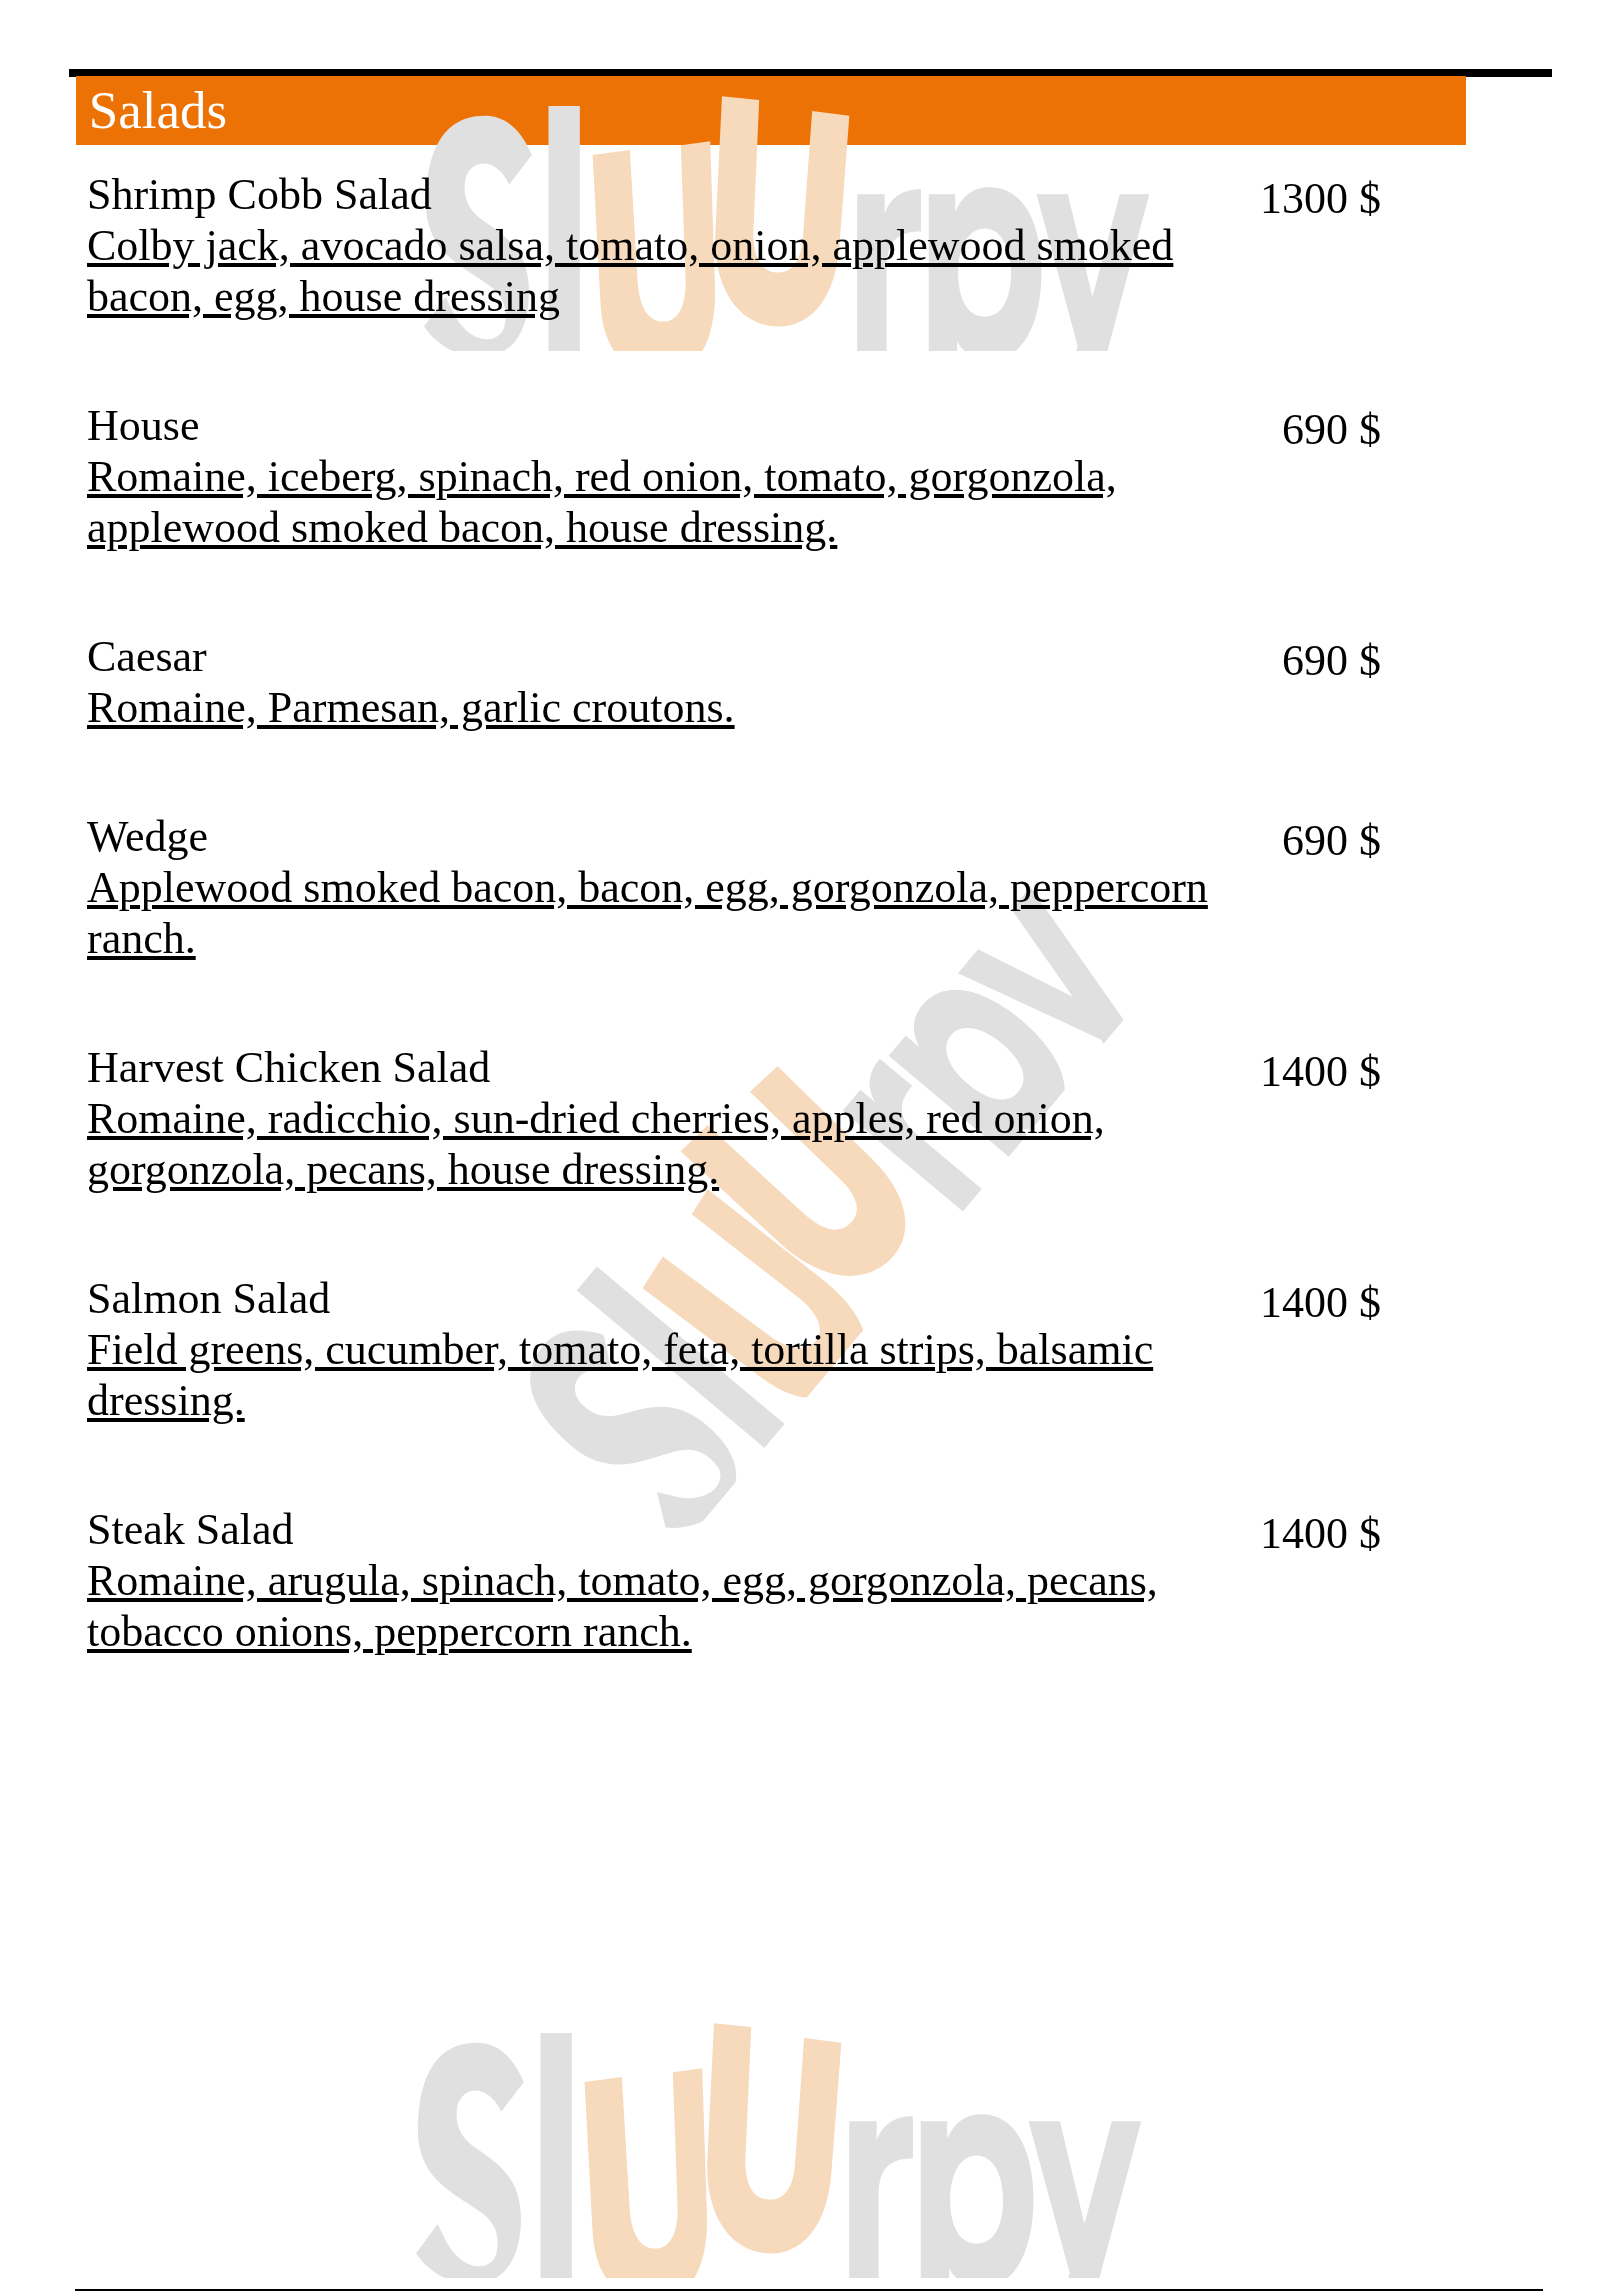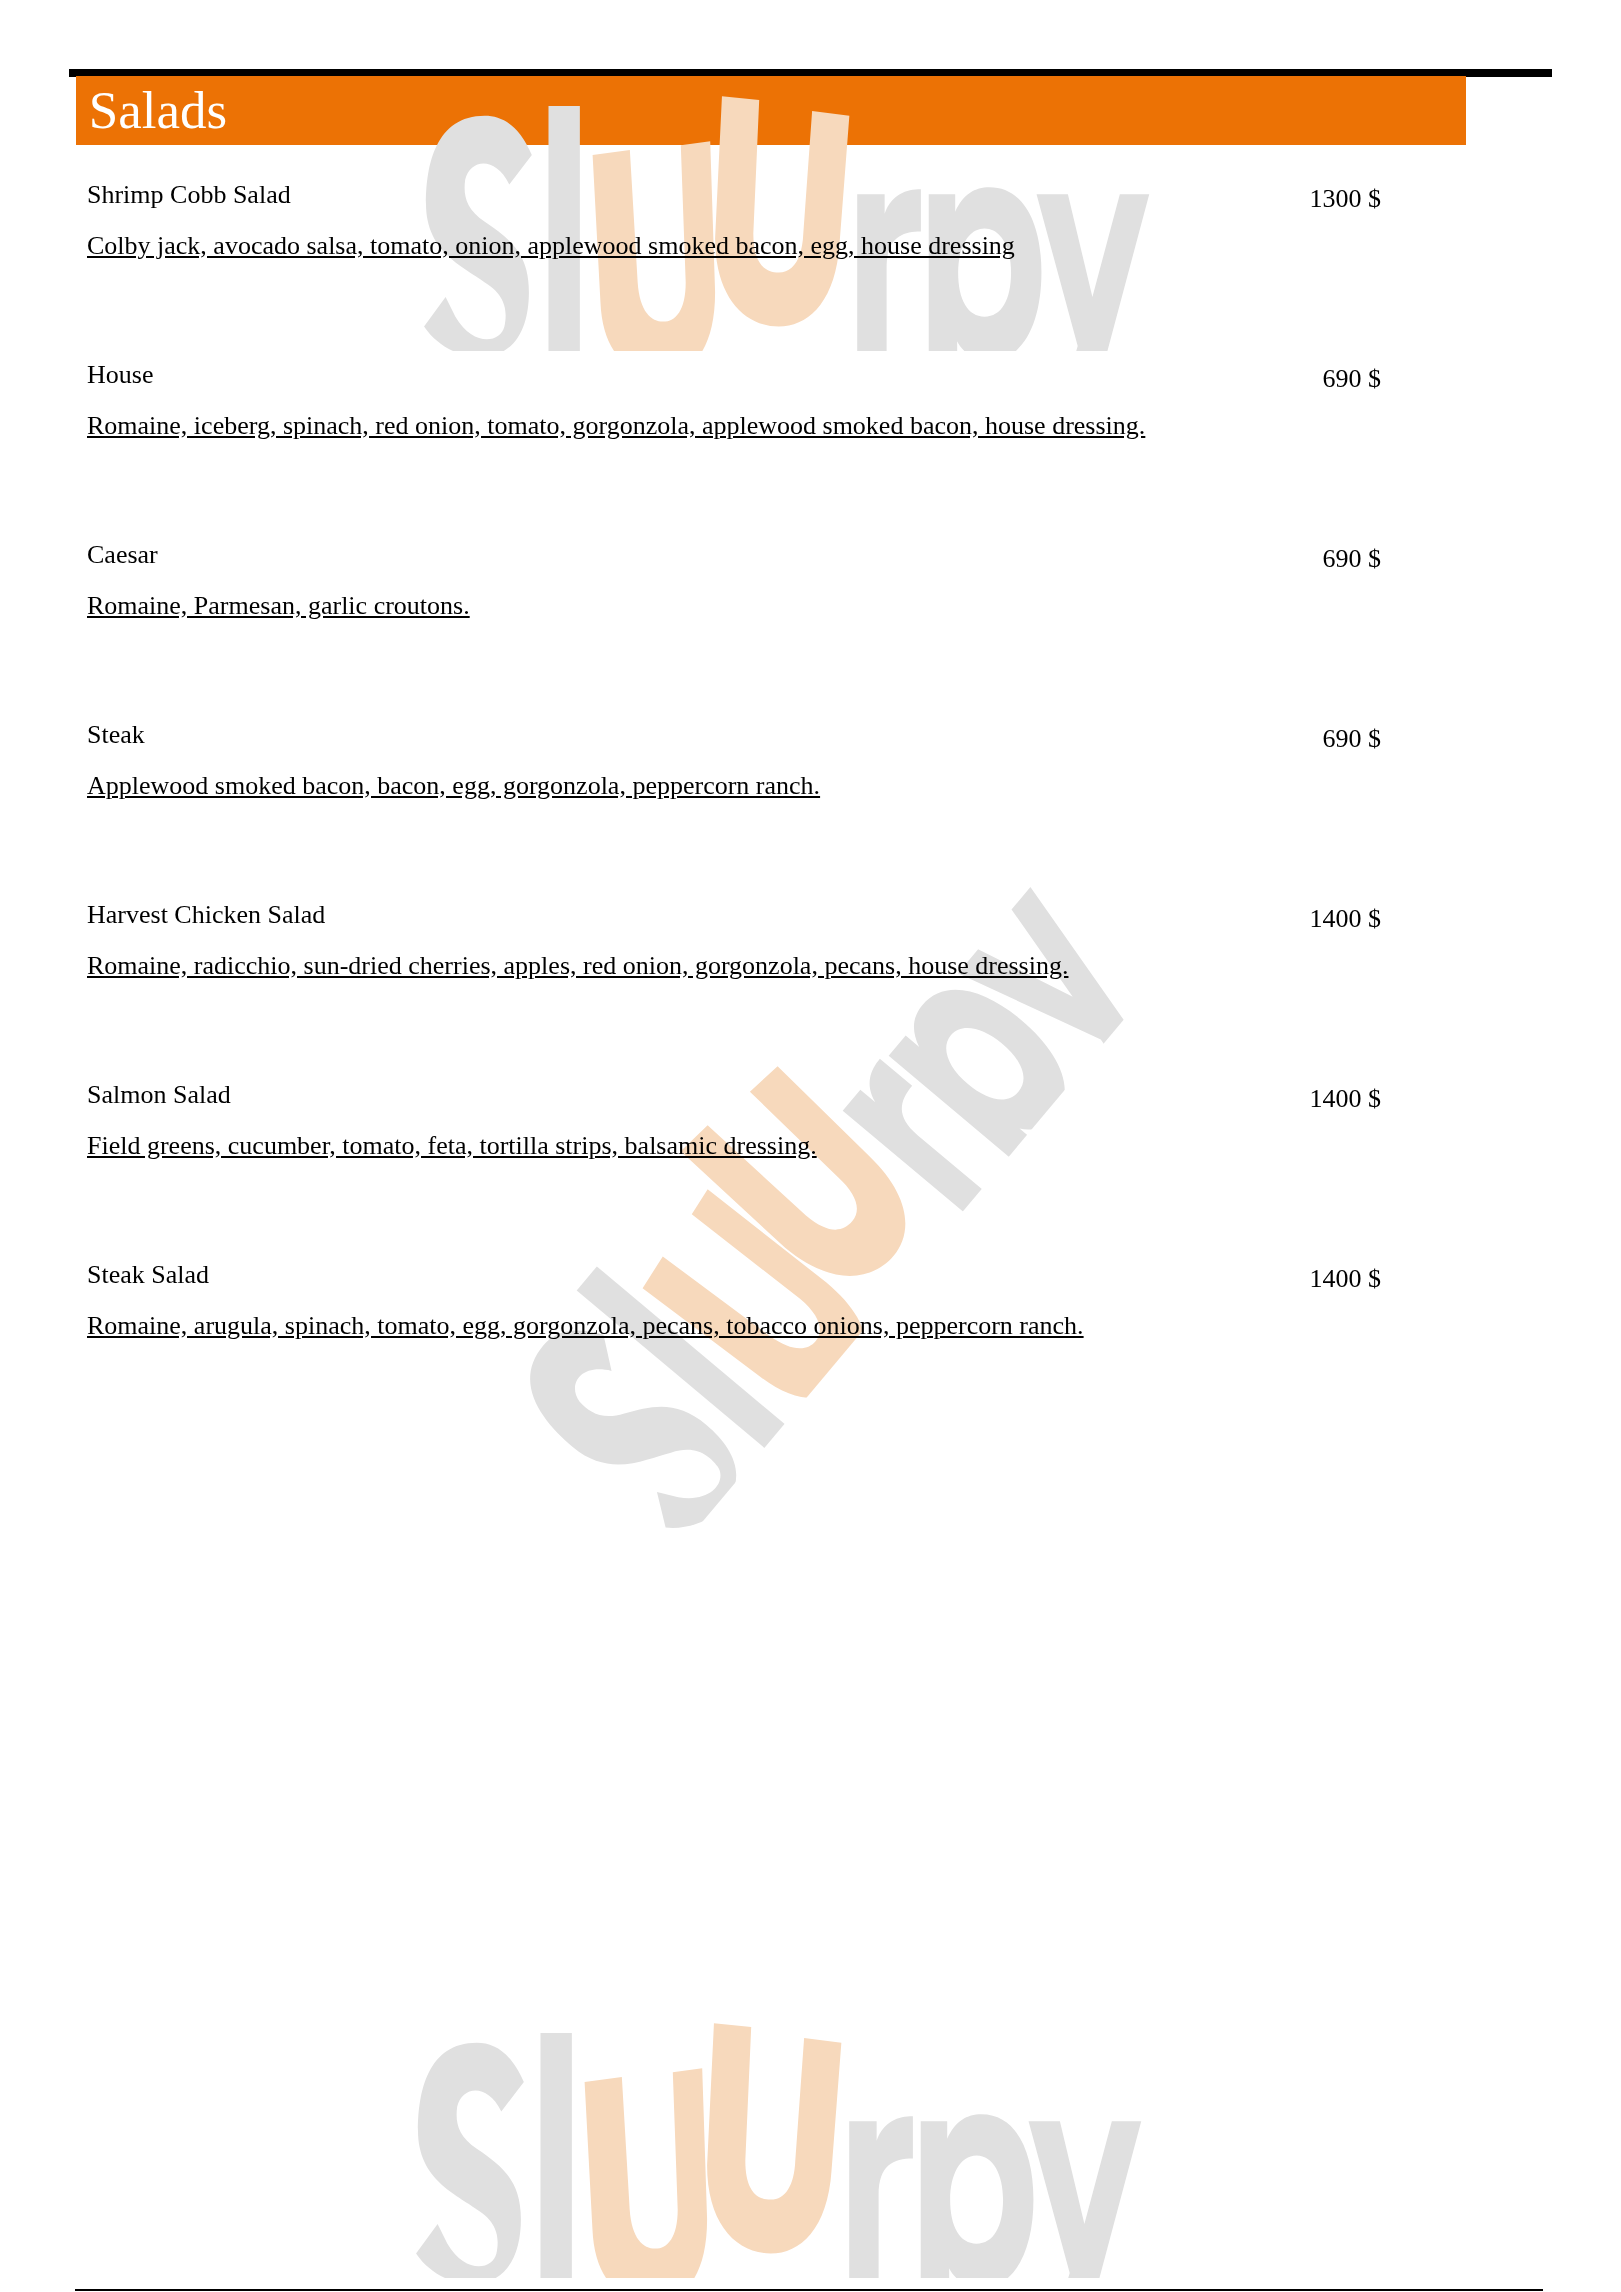--- a/index.html
+++ b/index.html
@@ -59,21 +59,21 @@
   .menu-list {
     position: absolute;
     left: 87px;
     top: 169px;
     width: 1294px;
     z-index: 2;
   }
   .menu-item {
     position: relative;
     margin-bottom: 78px;
-    font-size: 26px;
+    font-size: 44px;
     line-height: 51px;
   }
   .item-name {
     display: block;
     white-space: nowrap;
   }
   .item-price {
     position: absolute;
     right: 0;
     top: 4px;
@@ -154,21 +154,21 @@
     <span class="item-name">House</span>
     <span class="item-price">690 $</span>
     <span class="item-desc">Romaine, iceberg, spinach, red onion, tomato, gorgonzola, applewood smoked bacon, house dressing.</span>
   </div>
   <div class="menu-item">
     <span class="item-name">Caesar</span>
     <span class="item-price">690 $</span>
     <span class="item-desc">Romaine, Parmesan, garlic croutons.</span>
   </div>
   <div class="menu-item">
-    <span class="item-name">Steak</span>
+    <span class="item-name">Wedge</span>
     <span class="item-price">690 $</span>
     <span class="item-desc">Applewood smoked bacon, bacon, egg, gorgonzola, peppercorn ranch.</span>
   </div>
   <div class="menu-item">
     <span class="item-name">Harvest Chicken Salad</span>
     <span class="item-price">1400 $</span>
     <span class="item-desc">Romaine, radicchio, sun-dried cherries, apples, red onion, gorgonzola, pecans, house dressing.</span>
   </div>
   <div class="menu-item">
     <span class="item-name">Salmon Salad</span>

